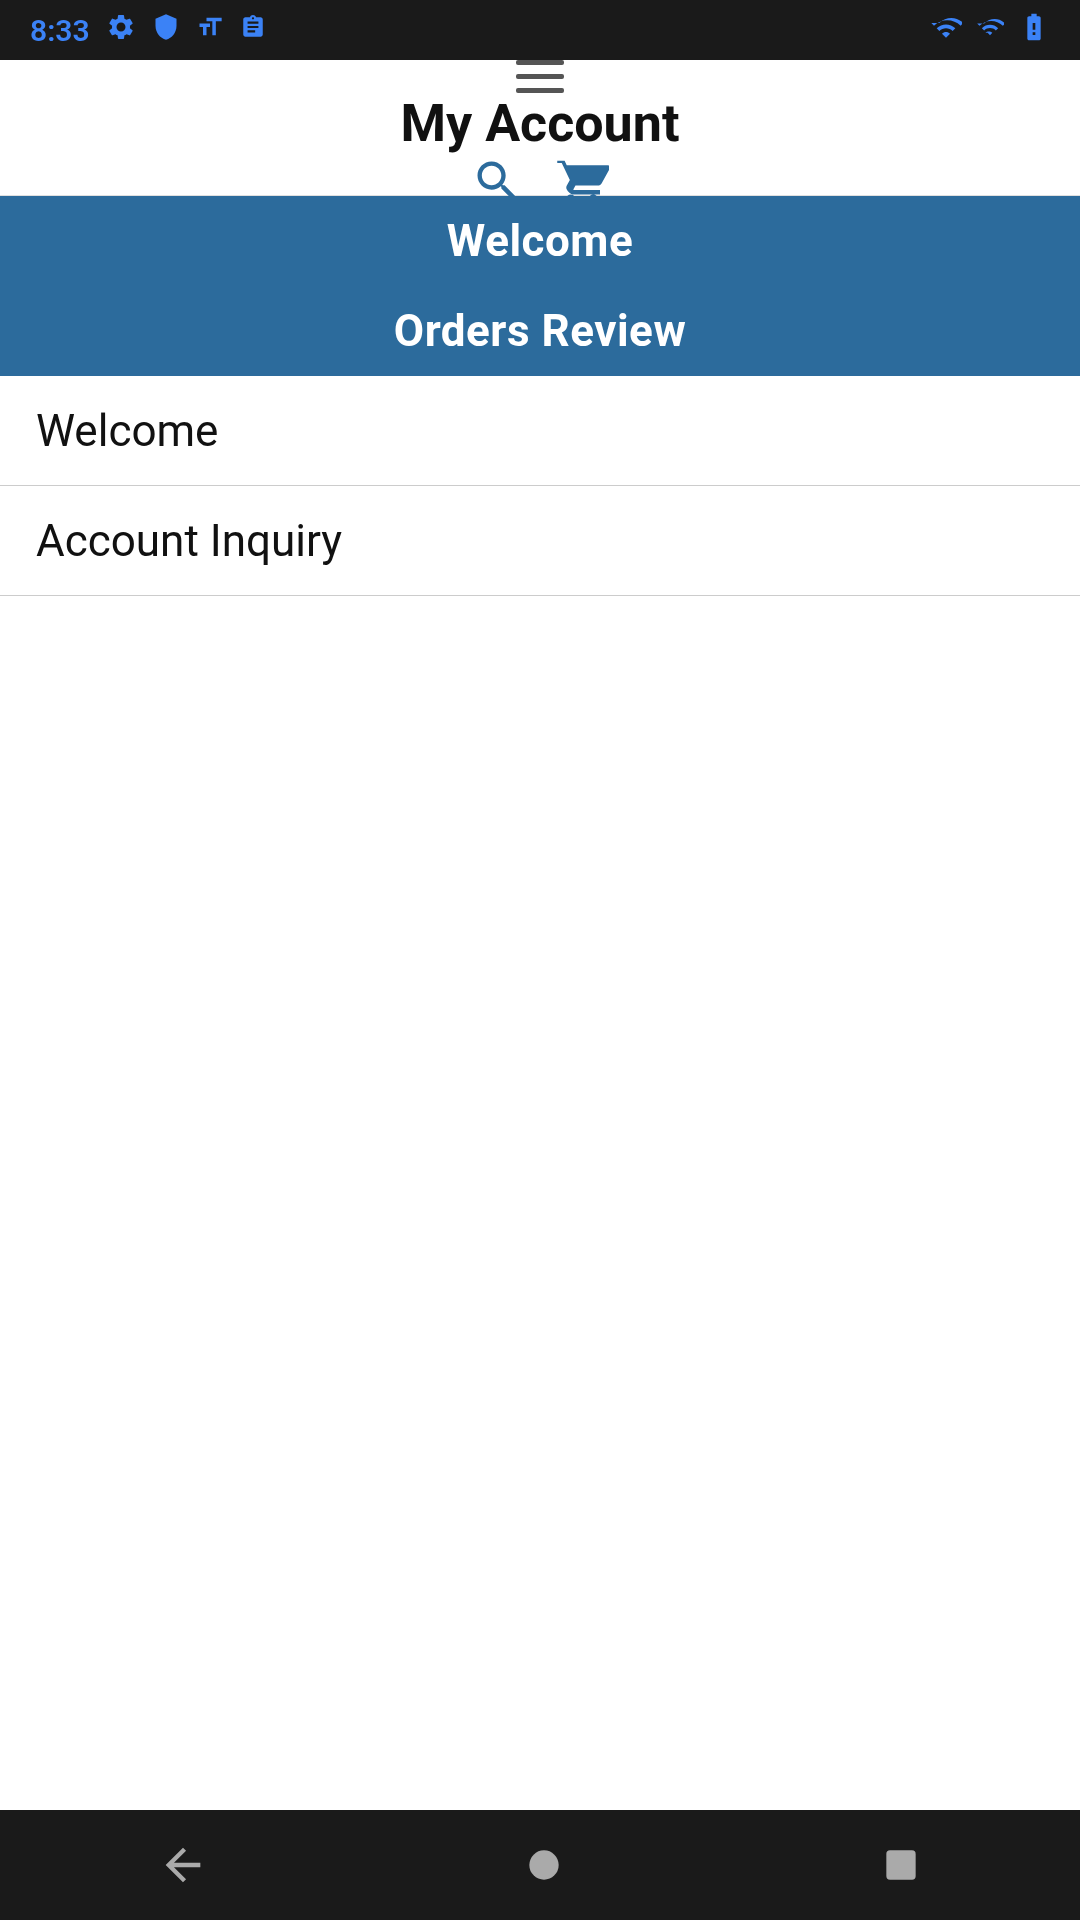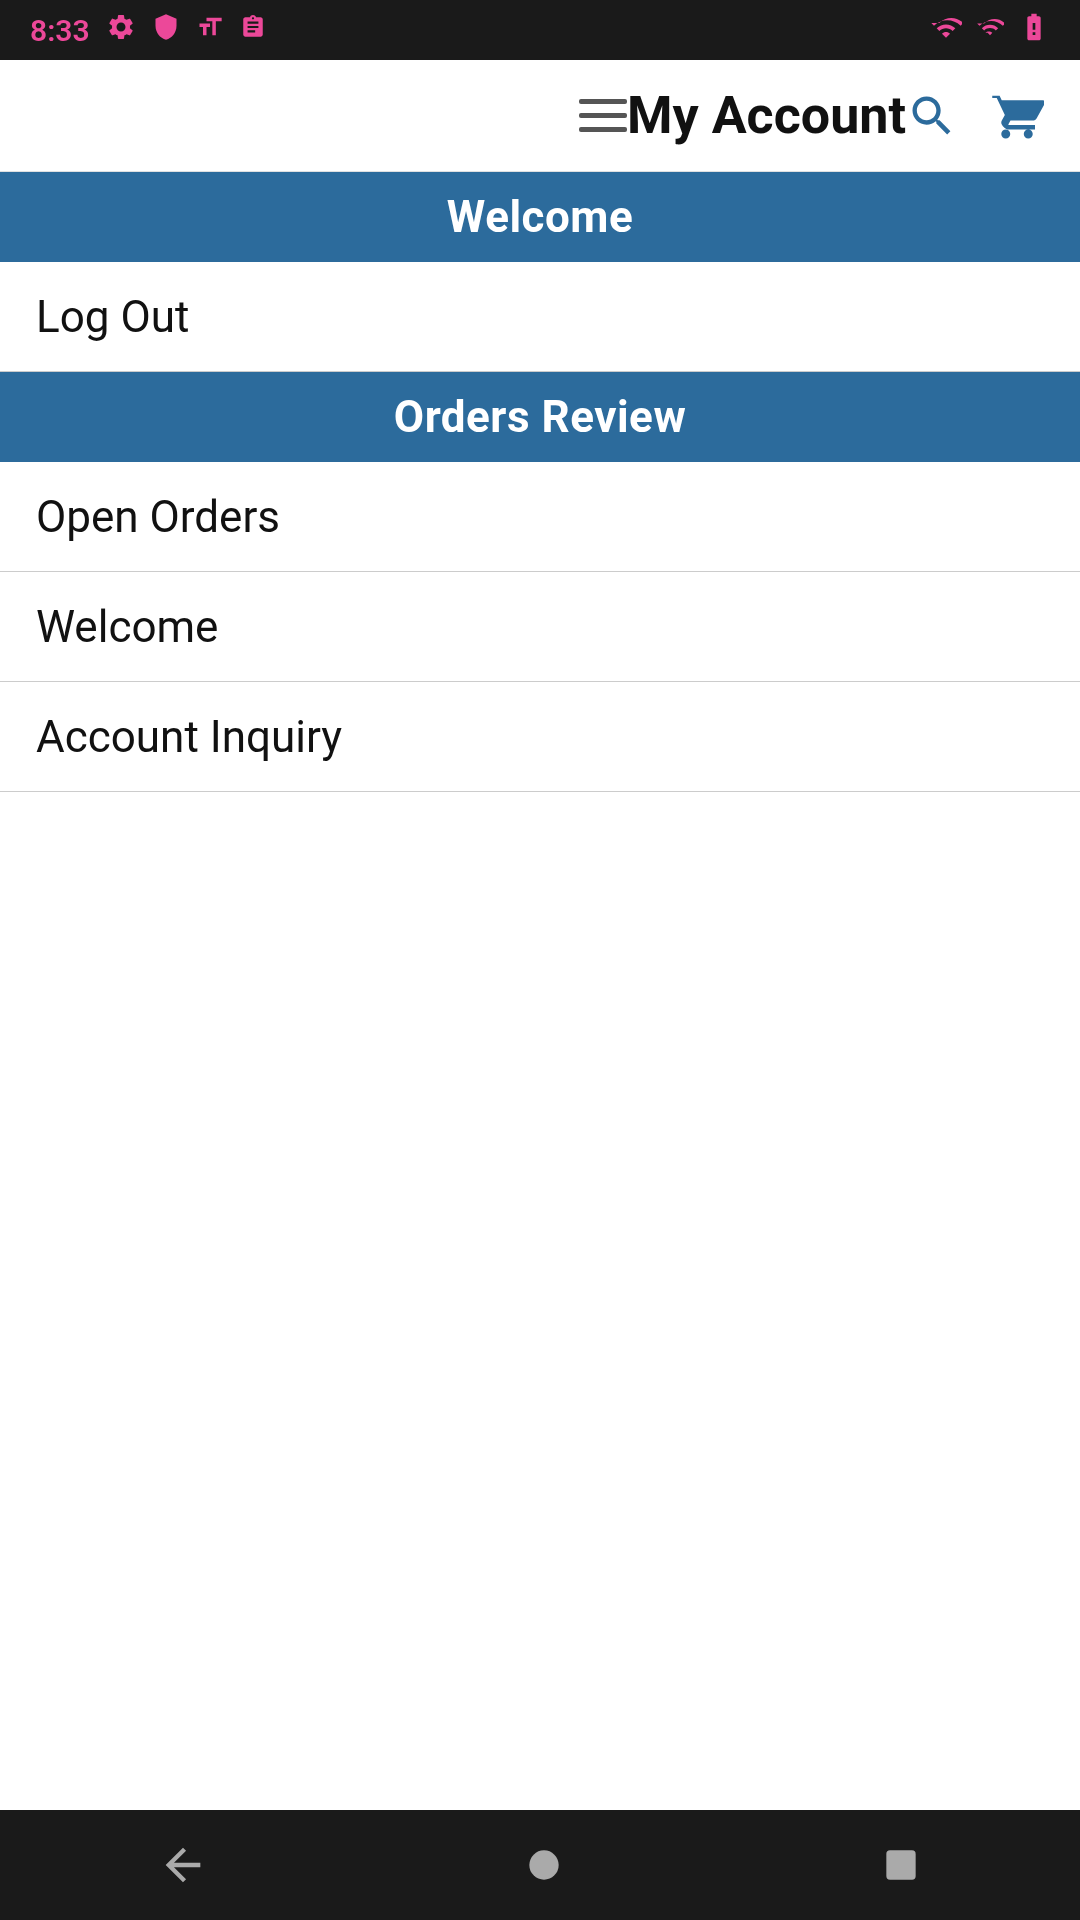--- a/index.html
+++ b/index.html
@@ -19,21 +19,21 @@
     }
 
     
     .status-bar {
       background: #1a1a1a;
       height: 60px;
       display: flex;
       align-items: center;
       justify-content: space-between;
       padding: 0 30px;
-      color: #ec4899;
+      color: #3b82f6;
       font-size: 28px;
       font-weight: 500;
     }
 
     .status-left {
       display: flex;
       align-items: center;
       gap: 16px;
     }
 
@@ -48,26 +48,27 @@
       font-weight: 600;
     }
 
     .status-icon {
       font-size: 26px;
     }
 
     
     .top-nav {
       background: #ffffff;
-      height: 112px;
-      display: flex;
-      align-items: center;
-      justify-content: flex-end;
+      height: 136px;
+      display: flex;
+      align-items: center;
+      justify-content: space-between;
       padding: 0 36px;
       border-bottom: 1px solid #e0e0e0;
+      flex-direction: column;
     }
 
     .nav-title {
       font-size: 52px;
       font-weight: 700;
       color: #111111;
     }
 
     .nav-icons {
       display: flex;
@@ -244,32 +245,26 @@
   </div>
 </div>
 
 <div class="main-content">
 
   <div class="section-header">
     <span class="section-header-text">Welcome</span>
   </div>
 
 
-  <div class="menu-item">
-    <span class="menu-item-text">Log Out</span>
-  </div>
 
   <div class="section-header">
     <span class="section-header-text">Orders Review</span>
   </div>
 
 
-  <div class="menu-item">
-    <span class="menu-item-text">Open Orders</span>
-  </div>
 
   <div class="menu-item">
     <span class="menu-item-text">Welcome</span>
   </div>
 
   <div class="menu-item">
     <span class="menu-item-text">Account Inquiry</span>
   </div>
 
 </div>

